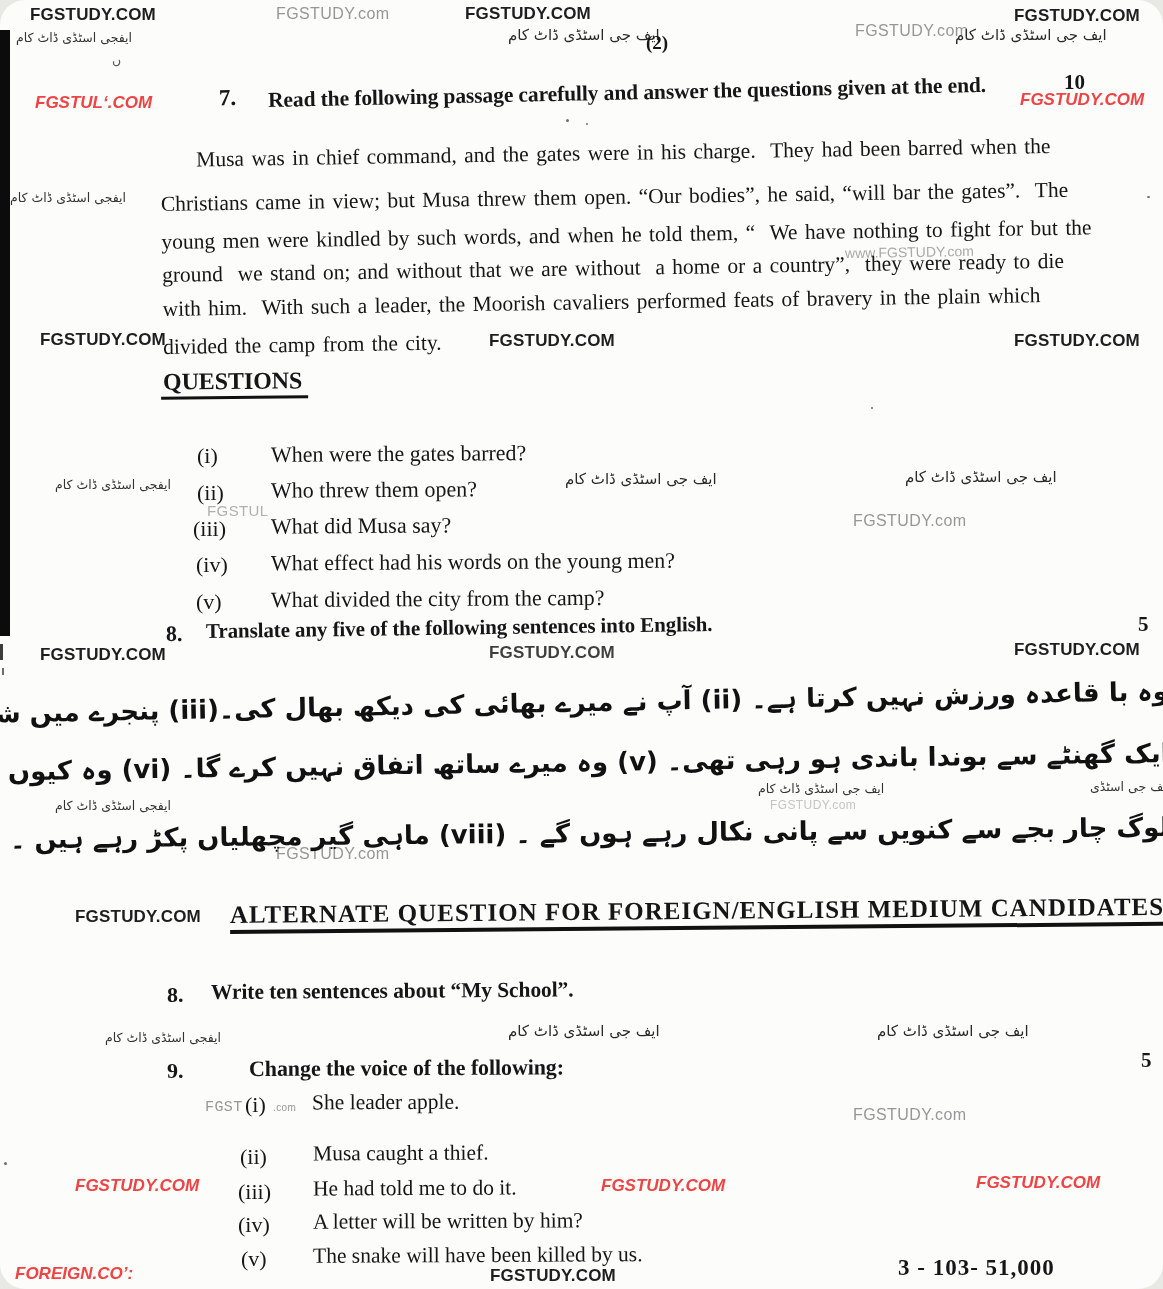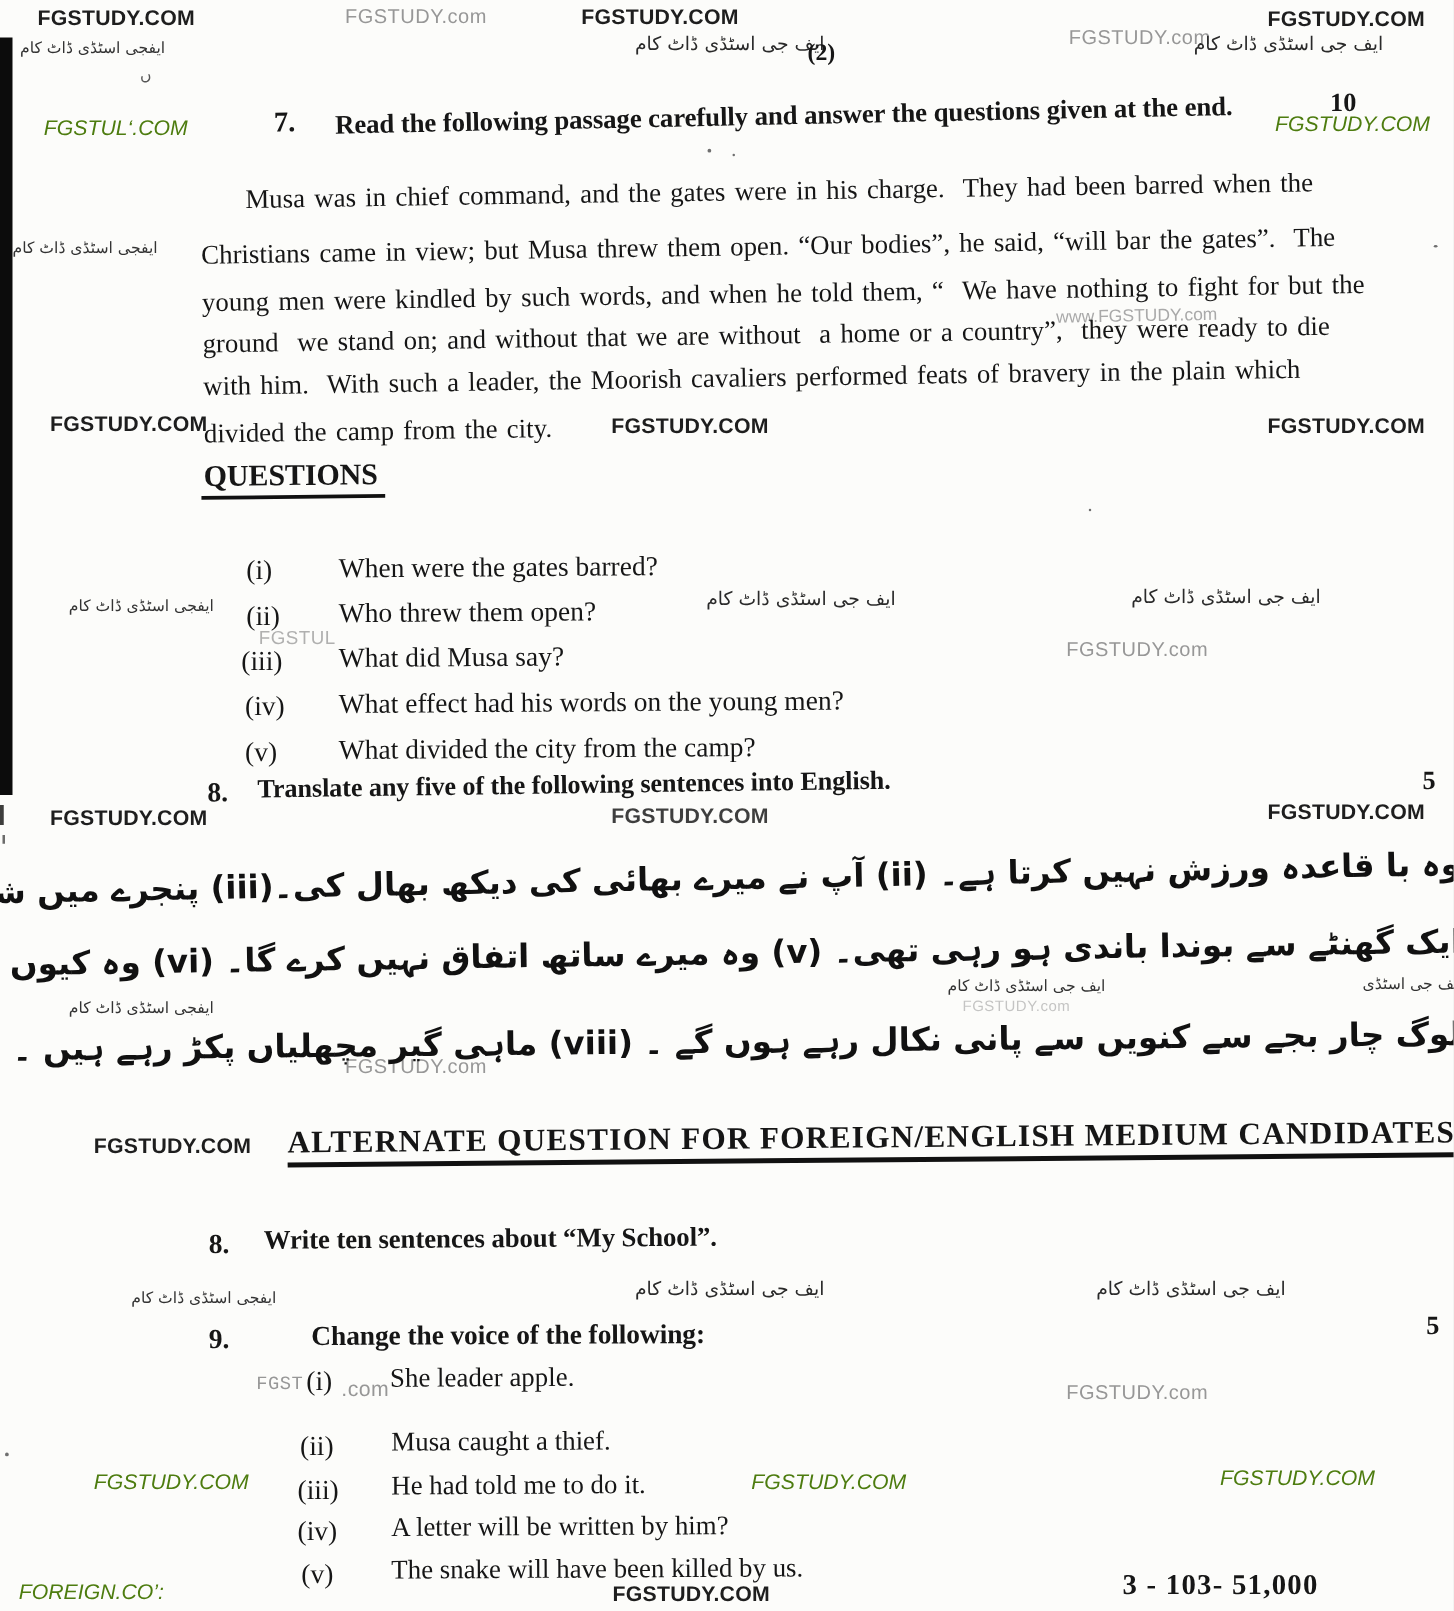--- a/index.html
+++ b/index.html
@@ -1,25 +1,25 @@
 <!DOCTYPE html>
 <html><head>
 <meta charset="utf-8">
 <style>
   html,body{margin:0;padding:0;background:#e8e8e4;}
   .page{
     position:relative;width:1163px;height:1289px;margin:0 auto;
     background:#fcfcfa;overflow:hidden;
-    font-family:"Liberation Serif",serif;color:#161616;
+    font-family:"Liberation Serif",serif;color:#161616;border-radius:25px;
   }
   .abs{position:absolute;white-space:pre;}
   
   .wm-b{font-family:"Liberation Sans",sans-serif;font-weight:700;font-size:17px;color:#1e1e1e;letter-spacing:.2px;}
   .wm-l{font-family:"Liberation Sans",sans-serif;font-weight:400;font-size:16px;color:#979797;letter-spacing:.4px;}
-  .wm-i{font-family:"Liberation Sans",sans-serif;font-weight:400;font-style:italic;font-size:17px;color:#4d7c0f;}
+  .wm-i{font-family:"Liberation Sans",sans-serif;font-weight:700;font-style:italic;font-size:17px;color:#ef4444;}
   .wm-www{font-family:"Liberation Sans",sans-serif;font-weight:400;font-size:14px;color:#a9a9a9;}
   .wm-u{font-family:"DejaVu Sans",sans-serif;font-size:15px;color:#2a2a2a;direction:rtl;}
   .wm-u-sm{font-family:"DejaVu Sans",sans-serif;font-size:12.5px;color:#333;direction:rtl;}
   
   .h-bold{font-weight:700;font-size:21.5px;letter-spacing:-.1px;}
   .pass{font-size:21.5px;word-spacing:2px;}
   .qitem{font-size:22px;}
   .vitem{font-size:21.5px;}
   .num{font-size:22px;}
   .marks{font-weight:700;font-size:21px;}
@@ -135,21 +135,21 @@
   <span class="abs wm-u" style="left:508px;top:1022px;">ایف جی اسٹڈی ڈاٹ کام</span>
   <span class="abs wm-u" style="left:877px;top:1022px;">ایف جی اسٹڈی ڈاٹ کام</span>
 
   <span class="abs h-bold" style="left:167px;top:1058px;font-size:22px;">9.</span>
   <span class="abs h-bold" style="left:249px;top:1056px;font-size:22px;transform:rotate(-0.3deg);transform-origin:left center;">Change the voice of the following:</span>
   <span class="abs marks" style="left:1141px;top:1048px;">5</span>
 
   <div>
     <span class="abs wm-l" style="left:205px;top:1099px;font-size:15px;font-family:Liberation Mono, monospace;">FGST</span>
     <span class="abs num" style="left:245px;top:1092px;">(i)</span>
-    <span class="abs wm-l" style="left:273px;top:1102px;font-size:17px;">.com</span>
+    <span class="abs wm-l" style="left:273px;top:1102px;font-size:10px;">.com</span>
     <span class="abs vitem" style="left:312px;top:1090px;transform:rotate(-0.3deg);">She leader apple.</span>
     <span class="abs wm-l" style="left:853px;top:1106px;">FGSTUDY.com</span>
 
     <span class="abs num" style="left:240px;top:1144px;">(ii)</span>
     <span class="abs vitem" style="left:313px;top:1141px;transform:rotate(-0.3deg);">Musa caught a thief.</span>
 
     <span class="abs num" style="left:238px;top:1179px;">(iii)</span>
     <span class="abs vitem" style="left:313px;top:1176px;transform:rotate(-0.3deg);">He had told me to do it.</span>
 
     <span class="abs num" style="left:238px;top:1212px;">(iv)</span>

